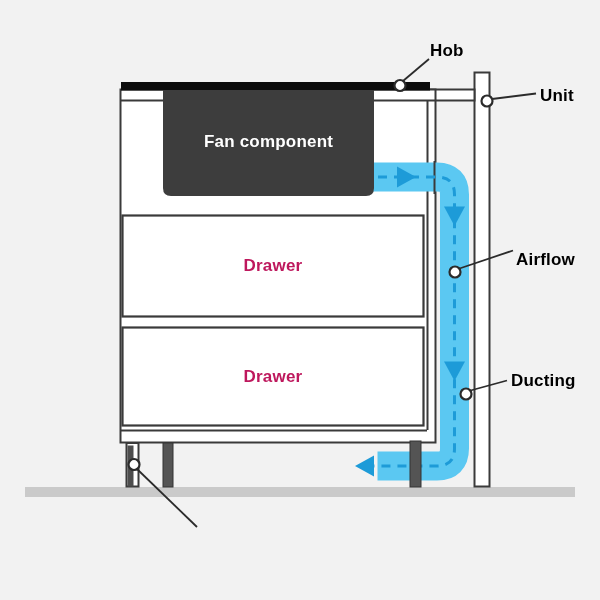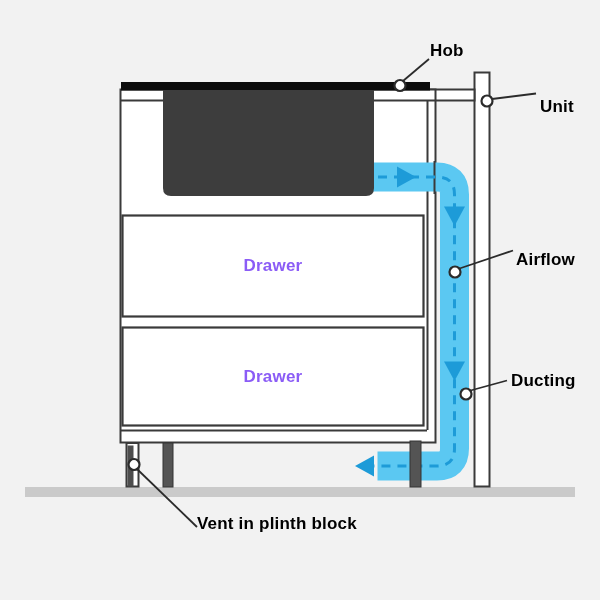--- a/index.html
+++ b/index.html
@@ -27,30 +27,30 @@
     font-weight: 700;
     letter-spacing: 0.2px;
     white-space: nowrap;
     line-height: 19px;
   }
   .box-label {
     position: absolute;
     display: flex;
     align-items: center;
     justify-content: center;
-    color: #8b5cf6;
+    color: #be185d;
     font-size: 17px;
     font-weight: 700;
     letter-spacing: 0.2px;
   }
   .box-label.fan {
     color: #ffffff;
   }
   #hob-label      { left: 430px; top: 41px;  }
-  #unit-label     { left: 540px; top: 86px; margin-top: 11px;  }
+  #unit-label     { left: 540px; top: 86px;  }
   #airflow-label  { left: 516px; top: 250px; }
   #ducting-label  { left: 511px; top: 371px; text-align: center; }
   #vent-label     { left: 197px; top: 514px; }
   #fan-label      { left: 163px; top: 90px;  width: 211px; height: 104px; }
   #drawer1-label  { left: 122px; top: 215px; width: 302px; height: 102px; }
   #drawer2-label  { left: 122px; top: 327px; width: 302px; height: 99px;  }
 </style>
 </head>
 <body>
 
@@ -98,21 +98,21 @@
     <line x1="470.5" y1="390.5" x2="507" y2="380.5" stroke="#2b2b2b" stroke-width="1.8"></line>
     <line x1="137" y1="469" x2="197" y2="527" stroke="#2b2b2b" stroke-width="1.8"></line>
 
     <circle cx="400" cy="85.5" r="5.5" fill="#ffffff" stroke="#2b2b2b" stroke-width="2.2"></circle>
     <circle cx="487" cy="101" r="5.5" fill="#ffffff" stroke="#2b2b2b" stroke-width="2.2"></circle>
     <circle cx="455" cy="272" r="5.5" fill="#ffffff" stroke="#2b2b2b" stroke-width="2.2"></circle>
     <circle cx="466" cy="394" r="5.5" fill="#ffffff" stroke="#2b2b2b" stroke-width="2.2"></circle>
     <circle cx="134" cy="464.5" r="5.5" fill="#ffffff" stroke="#2b2b2b" stroke-width="2.2"></circle>
   </svg>
 
+  <div class="box-label fan" id="fan-label">Fan component</div>
   <div class="box-label" id="drawer1-label">Drawer</div>
   <div class="box-label" id="drawer2-label">Drawer</div>
 
   <div class="label" id="hob-label">Hob</div>
   <div class="label" id="unit-label">Unit</div>
   <div class="label" id="airflow-label">Airflow</div>
   <div class="label" id="ducting-label">Ducting</div>
-  <div class="label" id="vent-label">Vent in plinth block</div>
 </div>
 
 </body></html>

